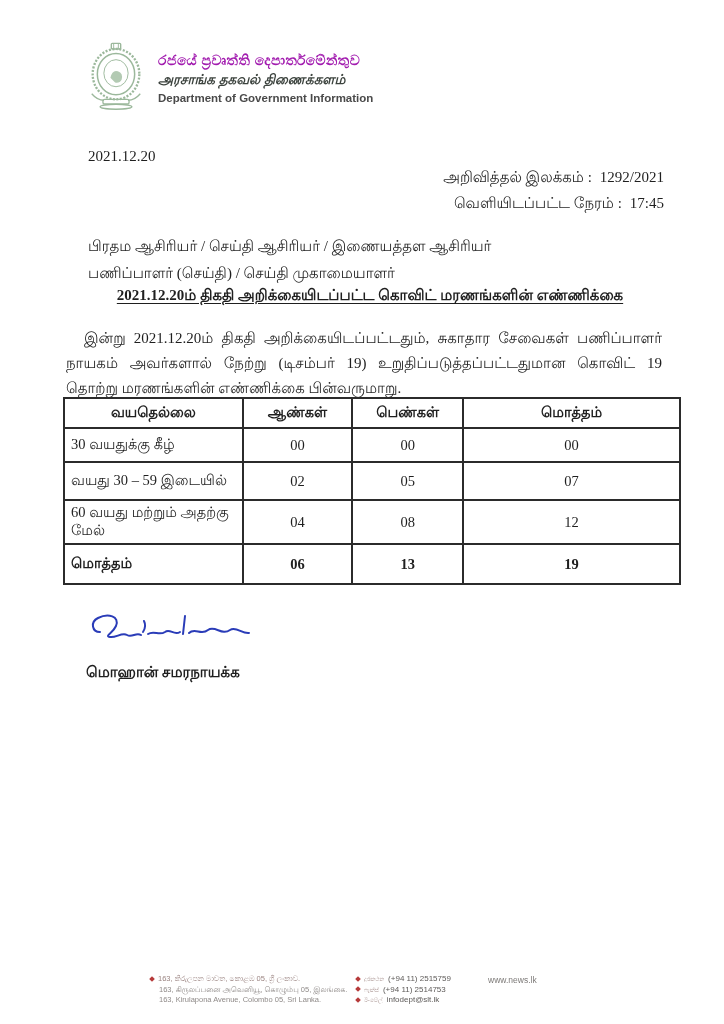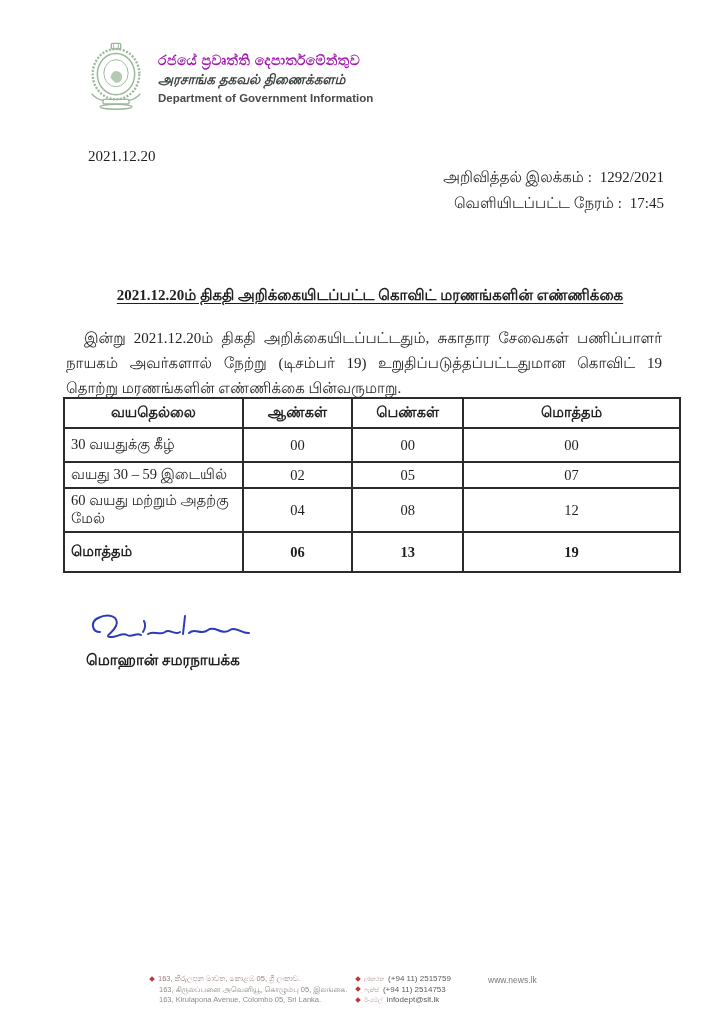--- a/index.html
+++ b/index.html
@@ -46,28 +46,28 @@
 
   
   table.covid { position:absolute; top:397px; left:63px; width:618px; border-collapse:collapse; }
   table.covid th, table.covid td {
     border:2px solid #2b2b2b; font-size:14.5px; vertical-align:middle; padding:3px 6px;
   }
   table.covid th { font-weight:bold; text-align:center; height:30px; }
   td.lbl { text-align:left; padding-left:9px; }
   td.num { text-align:center; }
   tr.r1 td { height:34px; }
-  tr.r2 td { height:26px;margin-top:32px; }
+  tr.r2 td { height:38px;margin-top:32px; }
   tr.r3 td { height:34px; }
   tr.total td { height:40px; font-weight:bold; }
 
   
   .sig-block { position:absolute; top:606px; left:86px; }
   .sig-svg { width:180px; height:46px; display:block; }
-  .sig-name { font-size:15px; font-weight:bold; margin-top:0; }
+  .sig-name { font-size:15px; font-weight:bold; margin-top:12px; }
   .sig-role { font-size:15px; font-weight:bold; margin-top:5px; }
 
   
   .footer { position:absolute; left:0; bottom:6px; width:100%; height:46px;
             font-family:"Liberation Sans", sans-serif; }
   .f-addr { position:absolute; left:150px; top:2px; font-size:7.5px; line-height:10.5px; color:#8f8a88; }
   .f-addr .si { color:#9a8380; }
   .f-contacts { position:absolute; left:356px; top:2px; font-size:8px; line-height:10.5px; color:#5d5a58; }
   .f-line { white-space:nowrap; }
   .f-label { color:#a58f8c; font-size:6px; padding-right:4px; }
@@ -109,20 +109,24 @@
 
   <div class="meta-block">
     <div class="meta-line">
       <span>அறிவித்தல் இலக்கம் :</span><span class="meta-value">1292/2021</span>
     </div>
     <div class="meta-line">
       <span>வெளியிடப்பட்ட நேரம் :</span><span class="meta-value">17:45</span>
     </div>
   </div>
 
+  <div class="recipients">
+    <div>பிரதம ஆசிரியர் / செய்தி ஆசிரியர் / இணையத்தள ஆசிரியர்</div>
+    <div>பணிப்பாளர் (செய்தி) / செய்தி முகாமையாளர்</div>
+  </div>
 
   <div class="doc-title">2021.12.20ம் திகதி அறிக்கையிடப்பட்ட கொவிட் மரணங்களின் எண்ணிக்கை</div>
 
   <div class="body-par">இன்று 2021.12.20ம் திகதி அறிக்கையிடப்பட்டதும், சுகாதார சேவைகள் பணிப்பாளர் நாயகம் அவர்களால் நேற்று (டிசம்பர் 19) உறுதிப்படுத்தப்பட்டதுமான கொவிட் 19 தொற்று மரணங்களின் எண்ணிக்கை பின்வருமாறு.</div>
 
   <table class="covid">
     <colgroup>
       <col style="width:29%">
         <col style="width:17.8%">
         <col style="width:18%">

